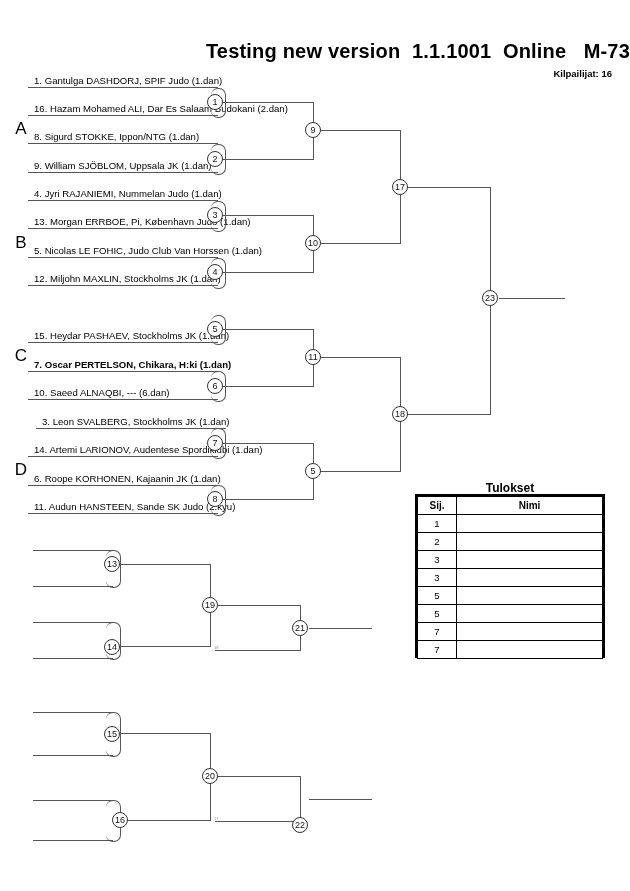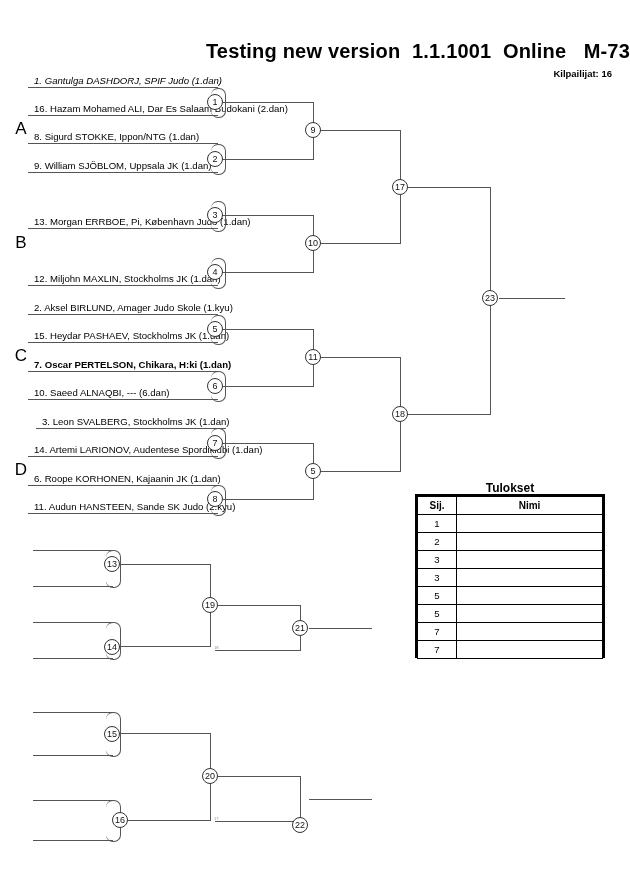--- a/index.html
+++ b/index.html
@@ -160,46 +160,50 @@
 <div id="stage">
 
   <div class="title">Testing new version  1.1.1001  Online   M-73</div>
   <div class="entry-count">Kilpailijat: 16</div>
 
   <div class="section-letter" style="left:12px; top:120px;">A</div>
   <div class="section-letter" style="left:12px; top:234px;">B</div>
   <div class="section-letter" style="left:12px; top:347px;">C</div>
   <div class="section-letter" style="left:12px; top:461px;">D</div>
 
-  <div class="competitor" style="left:28px; top:72px; width:200px;font-style:italic;">
+  <div class="competitor" style="left:28px; top:72px; width:200px;">
     <span class="name">1. Gantulga DASHDORJ, SPIF Judo (1.dan)</span>
     <span class="baseline" style="width:190px;"></span>
   </div>
   <div class="competitor" style="left:28px; top:100px; width:200px;">
     <span class="name">16. Hazam Mohamed ALI, Dar Es Salaam Budokani (2.dan)</span>
     <span class="baseline" style="width:190px;"></span>
   </div>
   <div class="competitor" style="left:28px; top:128px; width:200px;">
     <span class="name">8. Sigurd STOKKE, Ippon/NTG (1.dan)</span>
     <span class="baseline" style="width:190px;"></span>
   </div>
   <div class="competitor" style="left:28px; top:157px; width:200px;">
     <span class="name">9. William SJÖBLOM, Uppsala JK (1.dan)</span>
     <span class="baseline" style="width:190px;"></span>
   </div>
+  <div class="competitor" style="left:28px; top:185px; width:200px;">
+    <span class="name">4. Jyri RAJANIEMI, Nummelan Judo (1.dan)</span>
+    <span class="baseline" style="width:190px;"></span>
+  </div>
   <div class="competitor" style="left:28px; top:213px; width:200px;">
     <span class="name">13. Morgan ERRBOE, Pi, København Judo (1.dan)</span>
     <span class="baseline" style="width:190px;"></span>
   </div>
+  <div class="competitor" style="left:28px; top:242px; width:200px;">
+    <span class="name">5. Nicolas LE FOHIC, Judo Club Van Horssen (1.dan)</span>
+    <span class="baseline" style="width:190px;"></span>
+  </div>
   <div class="competitor" style="left:28px; top:270px; width:200px;">
     <span class="name">12. Miljohn MAXLIN, Stockholms JK (1.dan)</span>
-    <span class="baseline" style="width:190px;"></span>
-  </div>
-  <div class="competitor" style="left:28px; top:299px; width:200px;">
-    <span class="name">2. Aksel BIRLUND, Amager Judo Skole (1.kyu)</span>
     <span class="baseline" style="width:190px;"></span>
   </div>
   <div class="competitor" style="left:28px; top:327px; width:200px;">
     <span class="name">15. Heydar PASHAEV, Stockholms JK (1.dan)</span>
     <span class="baseline" style="width:190px;"></span>
   </div>
   <div class="competitor" style="left:28px; top:356px; width:200px;font-weight:bold;">
     <span class="name">7. Oscar PERTELSON, Chikara, H:ki (1.dan)</span>
     <span class="baseline" style="width:190px;"></span>
   </div>

